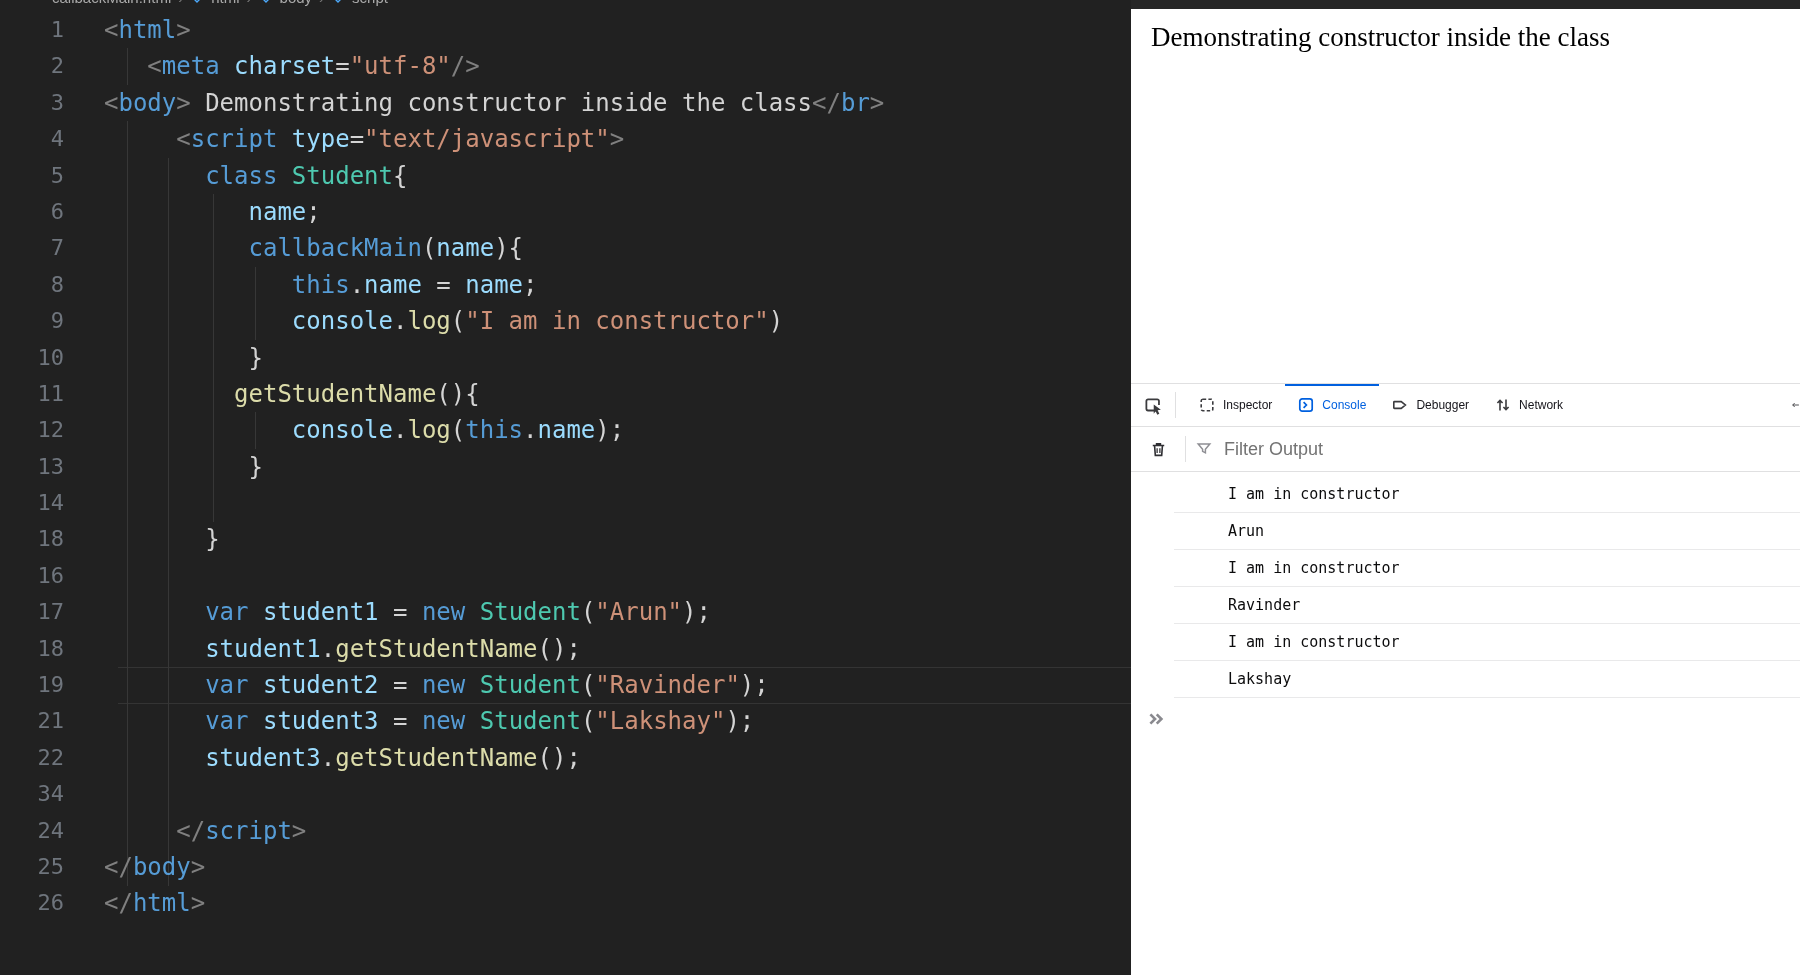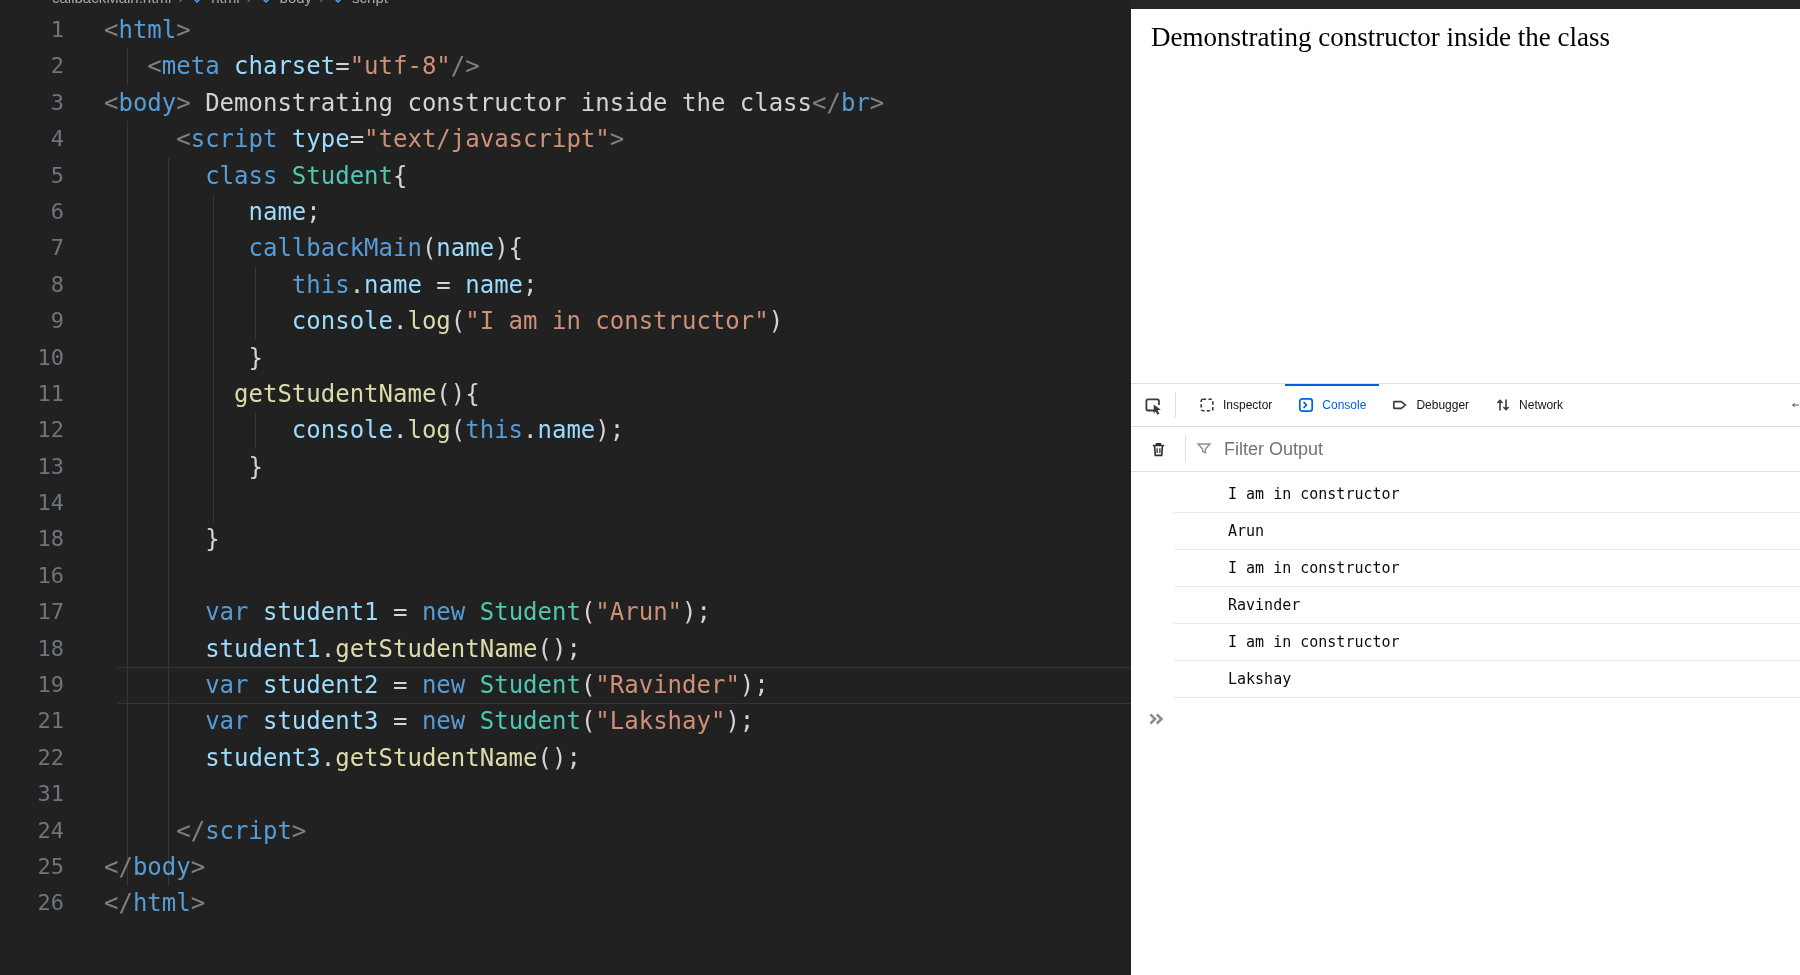--- a/index.html
+++ b/index.html
@@ -173,21 +173,21 @@
         </div>
         <div class="cl">
           <span class="ln">21</span>
           <pre class="src"><span class="tk-w">       </span><span class="tk-b">var</span><span class="tk-w"> </span><span class="tk-lb">student3</span><span class="tk-w"> = </span><span class="tk-b">new</span><span class="tk-w"> </span><span class="tk-t">Student</span><span class="tk-w">(</span><span class="tk-o">"Lakshay"</span><span class="tk-w">);</span></pre>
         </div>
         <div class="cl">
           <span class="ln">22</span>
           <pre class="src"><span class="tk-w">       </span><span class="tk-lb">student3</span><span class="tk-w">.</span><span class="tk-y">getStudentName</span><span class="tk-w">();</span></pre>
         </div>
         <div class="cl">
-          <span class="ln">31</span>
+          <span class="ln">34</span>
           <pre class="src"></pre>
         </div>
         <div class="cl">
           <span class="ln">24</span>
           <pre class="src"><span class="tk-w">     </span><span class="tk-g">&lt;/</span><span class="tk-b">script</span><span class="tk-g">&gt;</span></pre>
         </div>
         <div class="cl">
           <span class="ln">25</span>
           <pre class="src"><span class="tk-g">&lt;/</span><span class="tk-b">body</span><span class="tk-g">&gt;</span></pre>
         </div>

